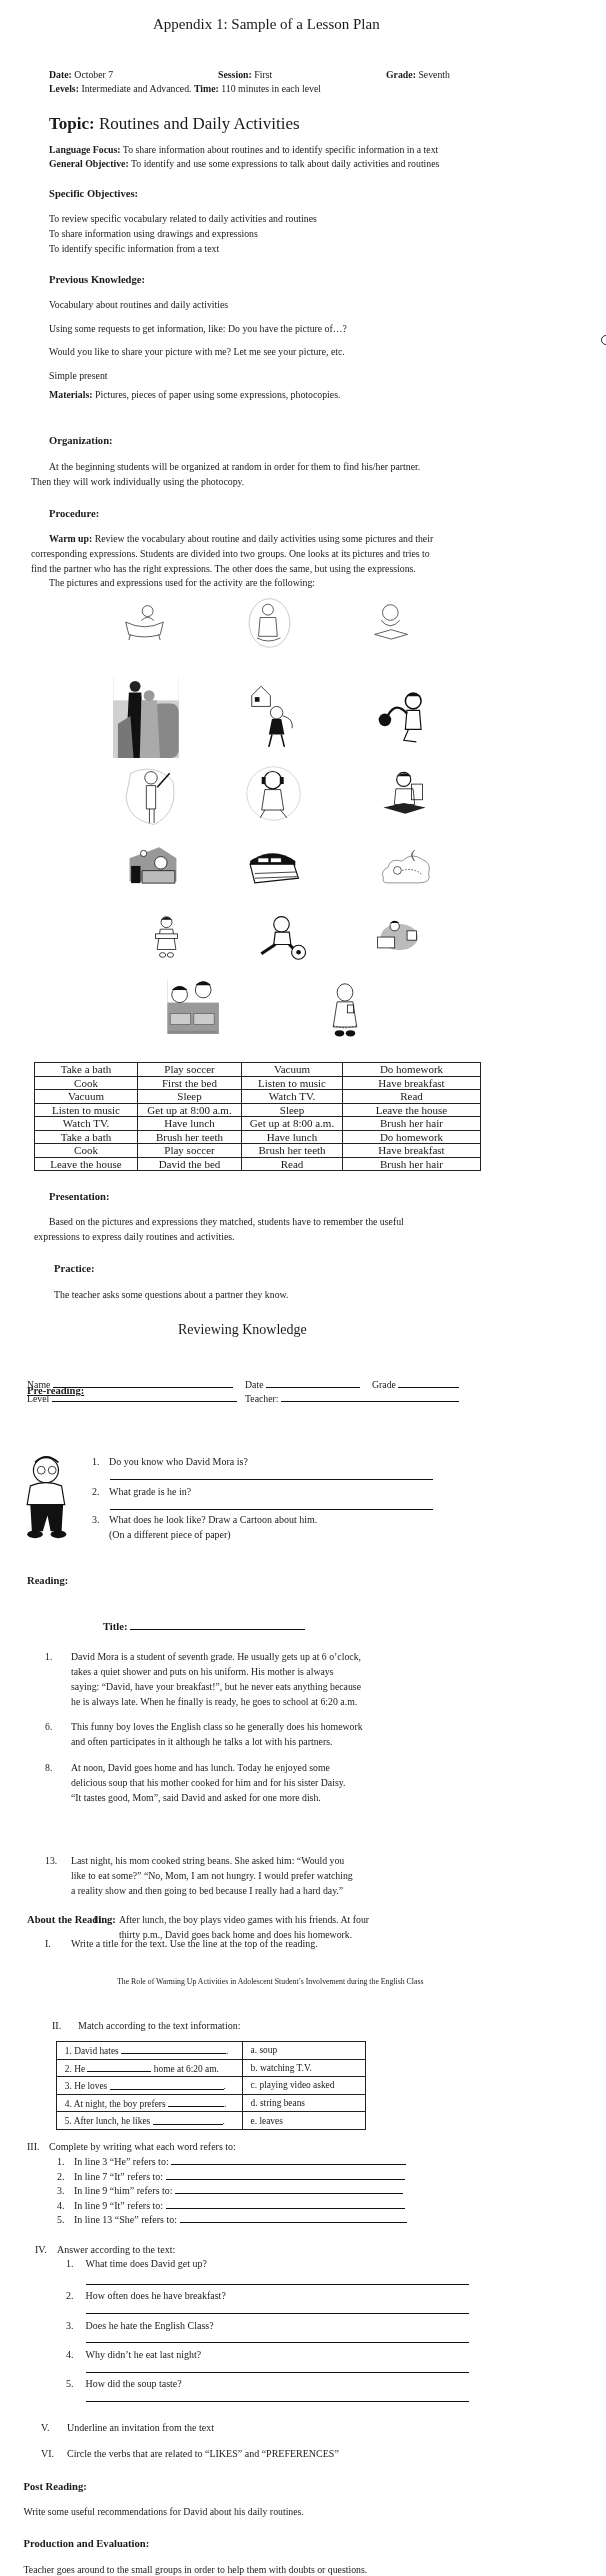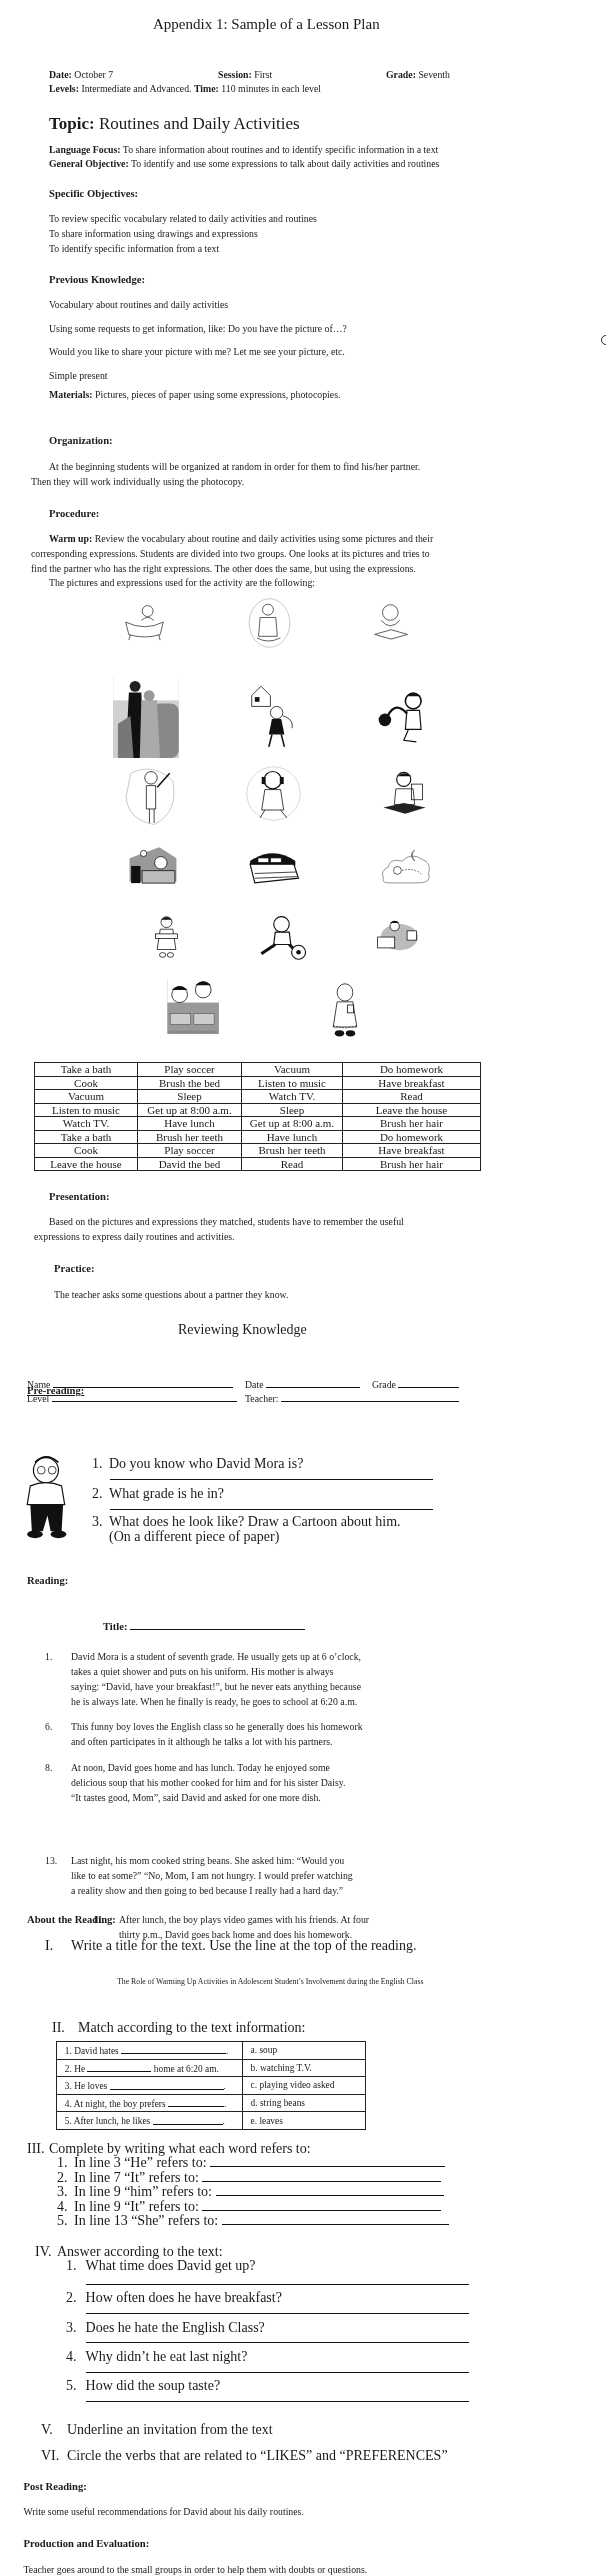--- a/index.html
+++ b/index.html
@@ -9,21 +9,21 @@
   .h { font-size:10.6px; font-weight:bold; }
   .t { font-size:9.8px; line-height:15px; }
   b { font-weight:bold; }
   .line { display:inline-block; border-bottom:1.1px solid #111; height:9.4px; vertical-align:baseline; }
   .pic { position:absolute; display:flex; align-items:center; justify-content:center; }
   table.expr { position:absolute; left:34px; top:1062px; width:447px; border-collapse:collapse; font-size:11px; }
   table.expr td { border:0.8px solid #222; text-align:center; padding:0; height:12.5px; line-height:12.5px; }
   table.match { position:absolute; left:56px; top:2041px; width:310px; border-collapse:collapse; font-size:9.4px; }
   table.match td { border:0.8px solid #222; padding:0.8px 0 0.8px 7.8px; height:15px; }
   .ansline { position:absolute; border-bottom:1.1px solid #111; }
-  .ol-item { position:absolute; font-size:14px; }
+  .ol-item { position:absolute; font-size:10px; }
   .num { display:inline-block; width:17px; }
 </style>
 </head>
 <body>
 
 <div class="abs title" style="left:153px;top:15.6px;">Appendix 1: Sample of a Lesson Plan</div>
 
 <div class="abs t" style="left:49px;top:67px;"><b>Date:</b> <span>October 7</span></div>
 <div class="abs t" style="left:218px;top:67px;"><b>Session:</b> <span>First</span></div>
 <div class="abs t" style="left:386px;top:67px;"><b>Grade:</b> <span>Seventh</span></div>
@@ -233,21 +233,21 @@
 <table class="expr">
   <tbody>
     <tr>
         <td style="width:102px">Take a bath</td>
         <td style="width:103px">Play soccer</td>
         <td style="width:100px">Vacuum</td>
         <td>Do homework</td>
       </tr>
     <tr>
         <td>Cook</td>
-        <td>Brush the bed</td>
+        <td>First the bed</td>
         <td>Listen to music</td>
         <td>Have breakfast</td>
       </tr>
     <tr>
         <td>Vacuum</td>
         <td>Sleep</td>
         <td>Watch TV.</td>
         <td>Read</td>
       </tr>
     <tr>

